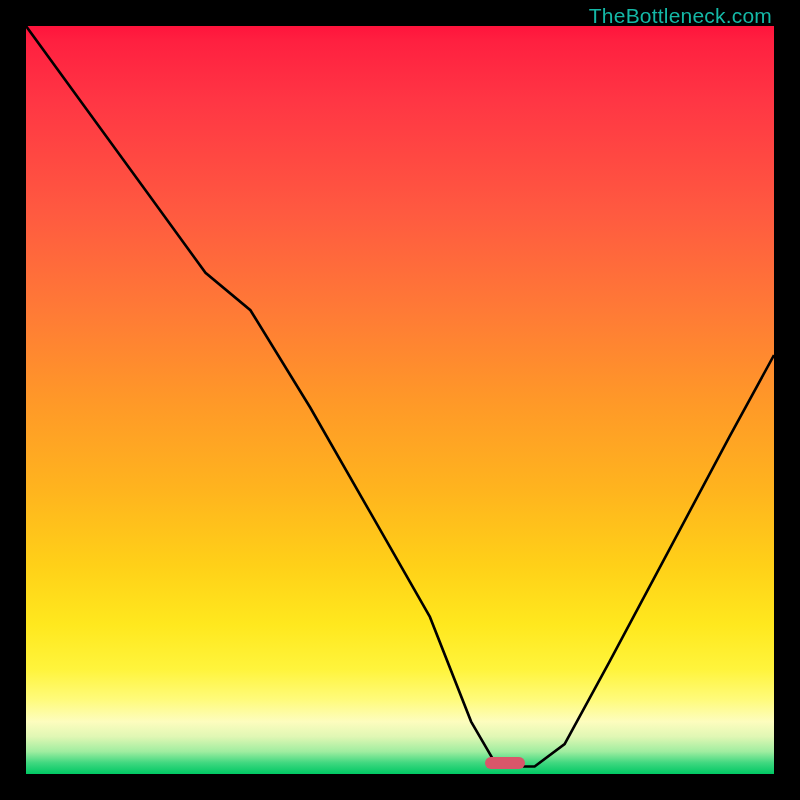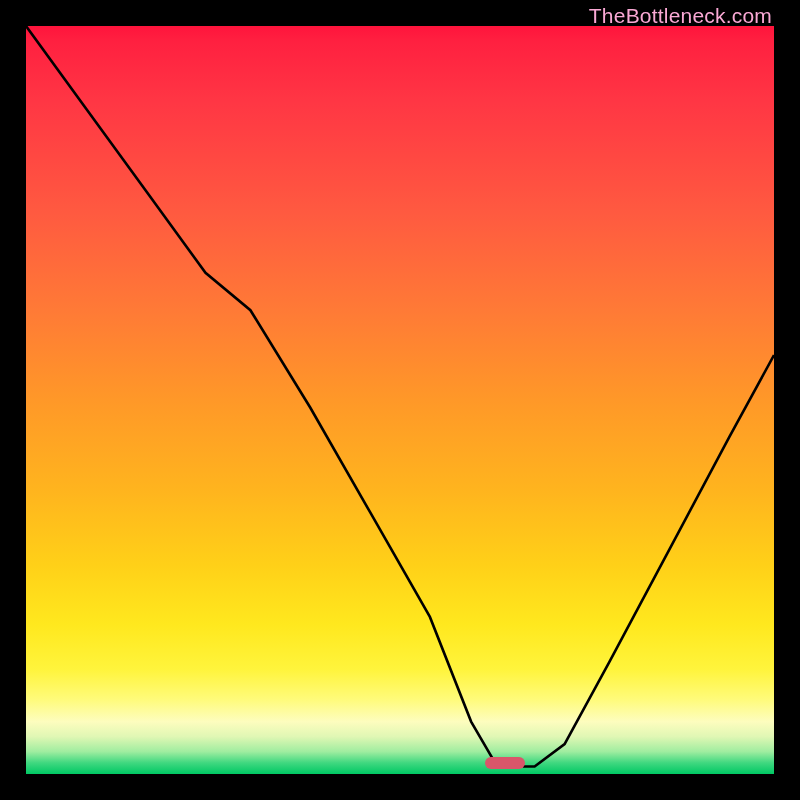--- a/index.html
+++ b/index.html
@@ -64,21 +64,21 @@
     position: absolute;
     width: 40px;
     height: 12px;
     background: #d9566a;
     border-radius: 6px;
   }
   .watermark {
     position: absolute;
     top: 4px;
     right: 28px;
-    color: #f9a8d4;
+    color: #14b8a6;
     font-size: 21px;
     font-weight: 400;
     letter-spacing: 0.2px;
   }
 </style>
 </head>
 <body>
 
 <div class="frame">
 

